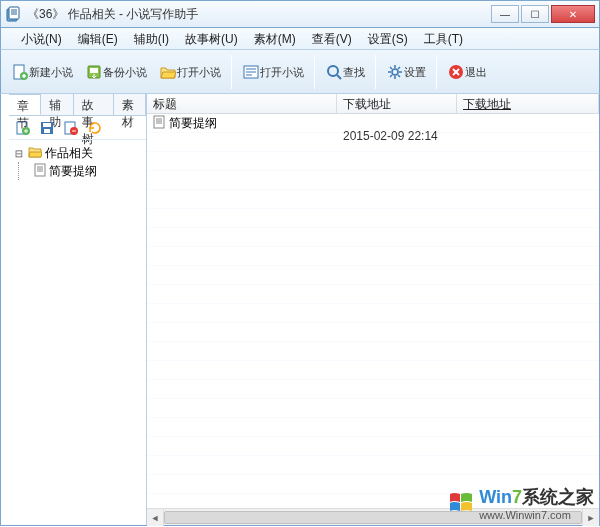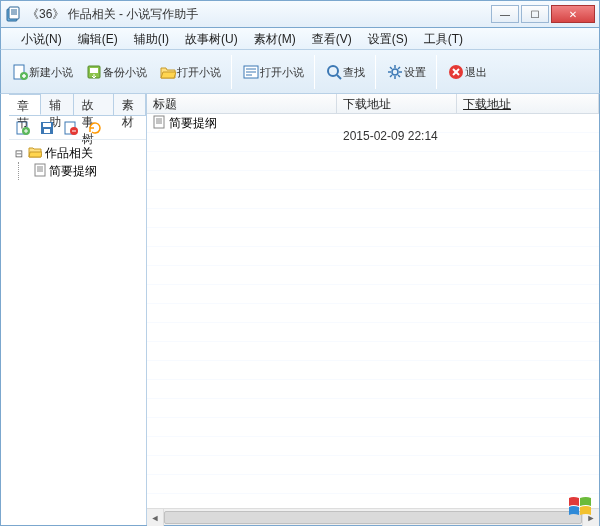--- a/index.html
+++ b/index.html
@@ -273,13 +273,17 @@
 
 <div class="watermark">
   <span class="wm-icon">
     <svg width="28" height="28" viewBox="0 0 28 28">
       <path d="M3 5 Q7 3 13 5 L13 13 Q7 11 3 13 Z" fill="#e03a3a"></path>
       <path d="M14 5 Q20 3 25 5 L25 13 Q20 11 14 13 Z" fill="#6bbb3a"></path>
       <path d="M3 14 Q7 12 13 14 L13 22 Q7 20 3 22 Z" fill="#2f8ad8"></path>
       <path d="M14 14 Q20 12 25 14 L25 22 Q20 20 14 22 Z" fill="#f2c12e"></path>
     </svg>
   </span>
+  <span>
+    <span style="color:#2f8ad8">Win</span><span style="color:#6bbb3a">7</span><span>系统之家</span>
+    <div class="wm-domain">www.Winwin7.com</div>
+  </span>
 </div>
 
 </body></html>

